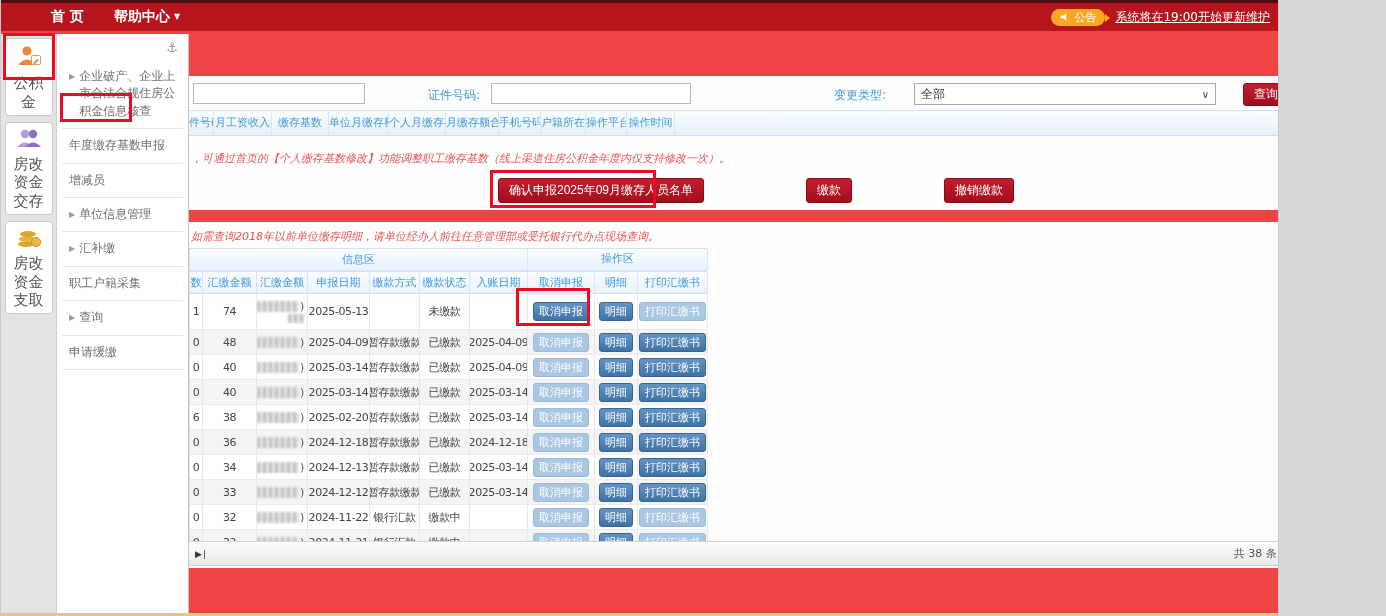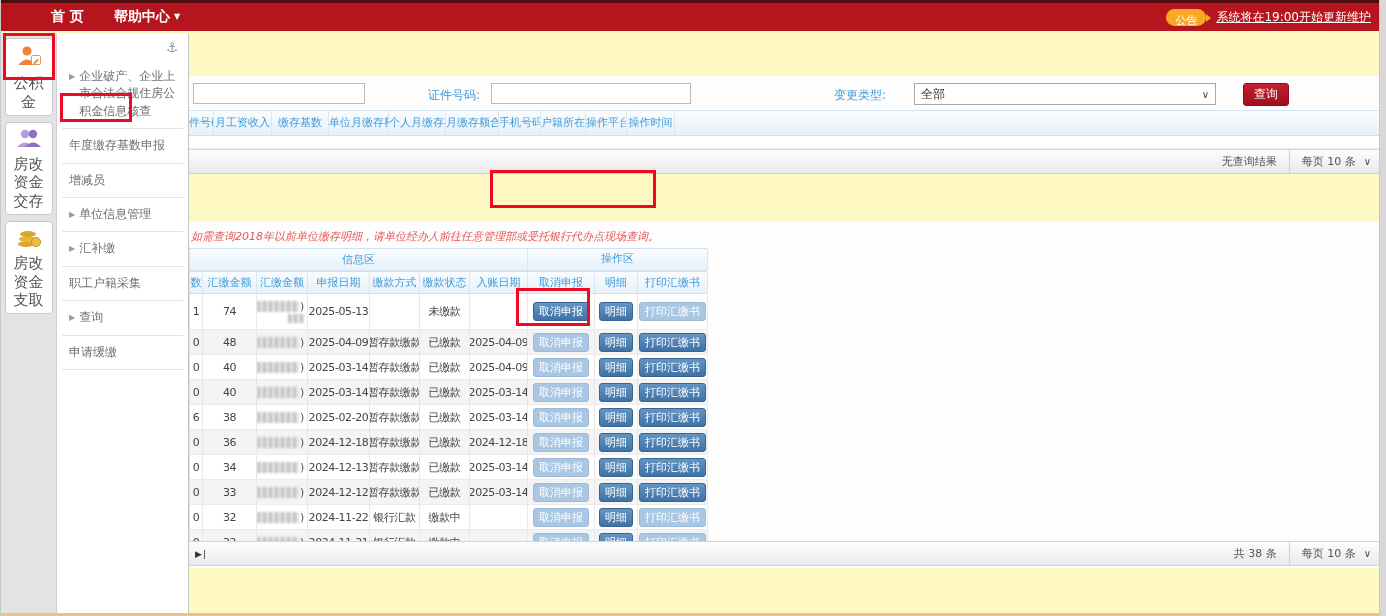--- a/index.html
+++ b/index.html
@@ -1,28 +1,28 @@
 <!DOCTYPE html>
 <html><head>
 <meta charset="utf-8">
 <style>
   * { margin:0; padding:0; box-sizing:border-box; }
   html,body { background:#d8d8d8; }
   body { font-family:"DejaVu Sans","Liberation Sans",sans-serif; }
-  .screen { position:relative; width:1380px; height:616px; background:#fef9c3; overflow:hidden; border-left:1px solid #c9c9c9; border-right:1px solid #c9c9c9; }
+  .screen { position:relative; width:1279px; height:616px; background:#ef4444; overflow:hidden; border-left:1px solid #c9c9c9; border-right:1px solid #c9c9c9; }
   .screen::after { content:""; position:absolute; left:0; bottom:0; width:100%; height:3px; background:#e2c48c; }
 
   
   .topbar { position:absolute; top:0; left:0; width:100%; height:31px; background:#b7151e; border-top:3px solid #4e0c10; display:flex; align-items:center; color:#fff; }
   .nav-item { font-size:14px; font-weight:bold; color:#fff; cursor:pointer; display:flex; align-items:center; gap:4px; }
   .nav-home { margin-left:50px; }
   .nav-help { margin-left:30px; }
   .caret { font-size:8px; line-height:1; }
   .top-right { margin-left:auto; margin-right:8px; display:flex; align-items:center; gap:10px; }
-  .badge { background:#f9a825; border-radius:9px; height:17px; display:flex; align-items:center; gap:4px; padding:0 9px; font-size:11px; color:#fff; position:relative;flex-direction:column; }
+  .badge { background:#f9a825; border-radius:9px; height:17px; display:flex; align-items:center; gap:4px; padding:0 9px; font-size:11px; color:#fff; position:relative; }
   .badge::after { content:""; position:absolute; right:-5px; top:5px; border-top:4px solid transparent; border-bottom:4px solid transparent; border-left:5px solid #f9a825; }
   .notice-link { color:#fff; font-size:12px; text-decoration:underline; cursor:pointer; }
 
   
   .rail { position:absolute; left:0; top:34px; width:56px; height:582px; background:#e3e3e3; border-right:1px solid #cfcfcf; }
   .tile { width:48px; margin:4px auto 6px auto; background:#fff; border:1px solid #c9c9c9; border-radius:4px; padding:5px 1px 3px 1px; text-align:center; cursor:pointer; }
   .tile .tlabel { font-size:15px; color:#555; line-height:1.25; margin-top:1px; }
 
   
   .menu { position:absolute; left:56px; top:34px; width:132px; height:582px; background:#fff; border-right:1px solid #c4c4c4; padding-top:26px; }
@@ -212,20 +212,26 @@
       <div class="right">
         <span class="txt">无查询结果</span>
         <span class="pgsize">
           <span>每页 10 条</span>
           <span class="chev">∨</span>
         </span>
       </div>
     </div>
   </div>
 
+  <div class="sec secB">
+    <div class="notice" style="top:8px;">，可通过首页的【个人缴存基数修改】功能调整职工缴存基数（线上渠道住房公积金年度内仅支持修改一次）。</div>
+    <button class="redbtn abtn abtn1">确认申报2025年09月缴存人员名单</button>
+    <button class="redbtn abtn abtn2">缴款</button>
+    <button class="redbtn abtn abtn3">撤销缴款</button>
+  </div>
 
   <div class="sec secC">
     <div class="notice" style="top:7px;">如需查询2018年以前单位缴存明细，请单位经办人前往任意管理部或受托银行代办点现场查询。</div>
 
     <div class="t2">
       <div class="t2ghead">
         <div class="t2g info">信息区</div>
         <div class="t2g ops">操作区</div>
       </div>
       <div class="t2head" id="t2-head">

